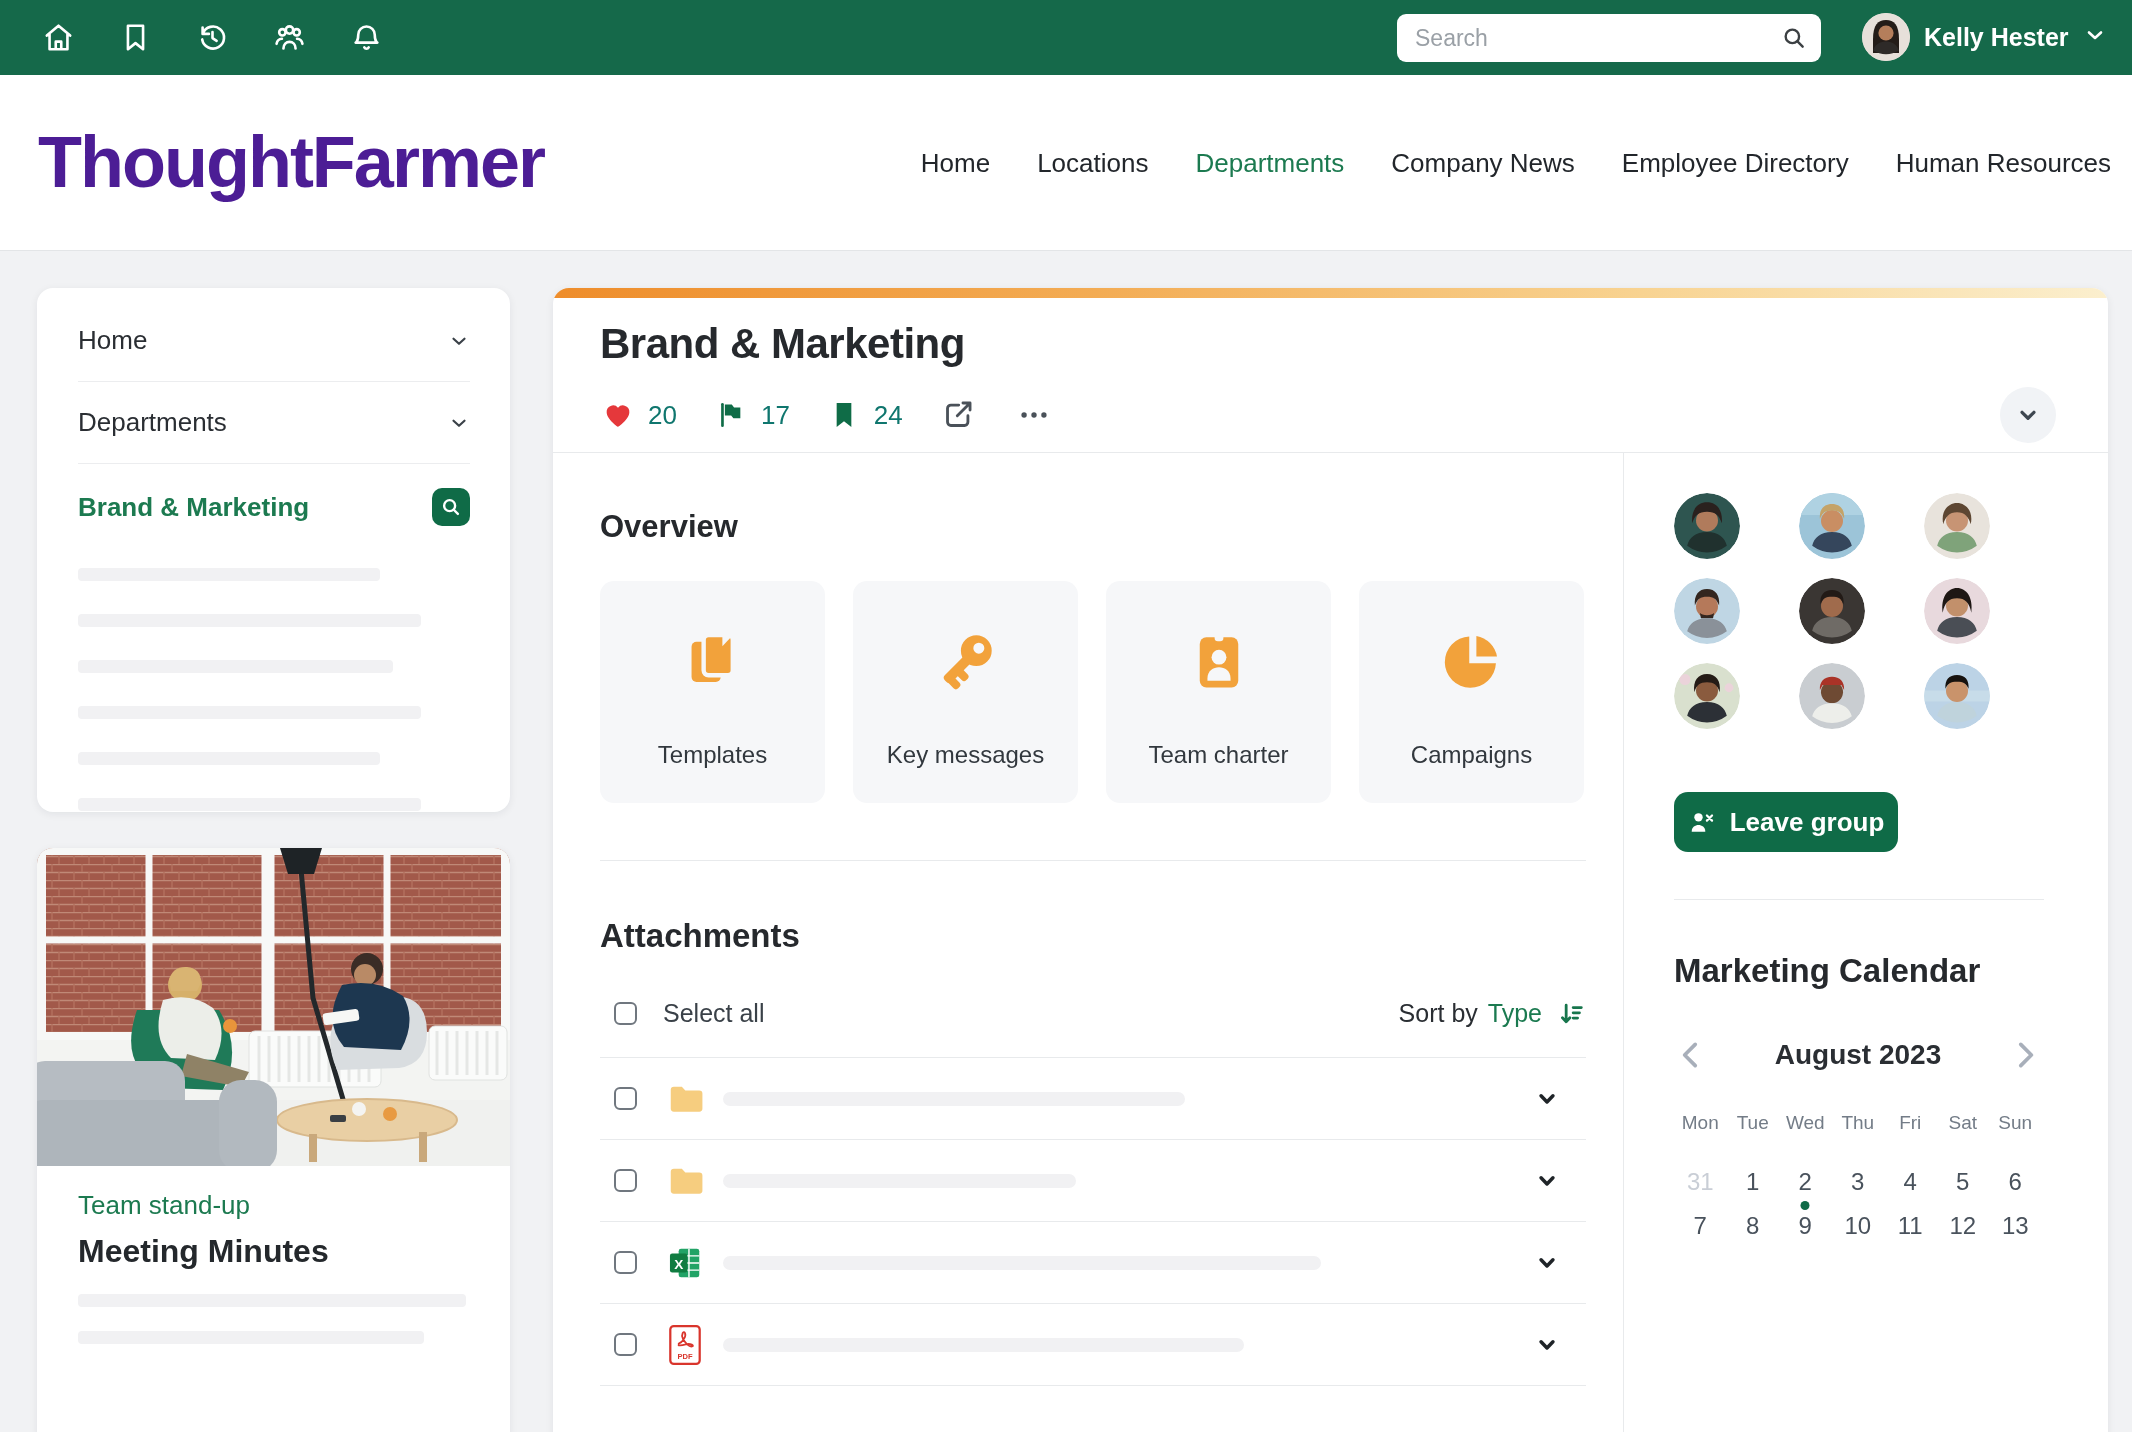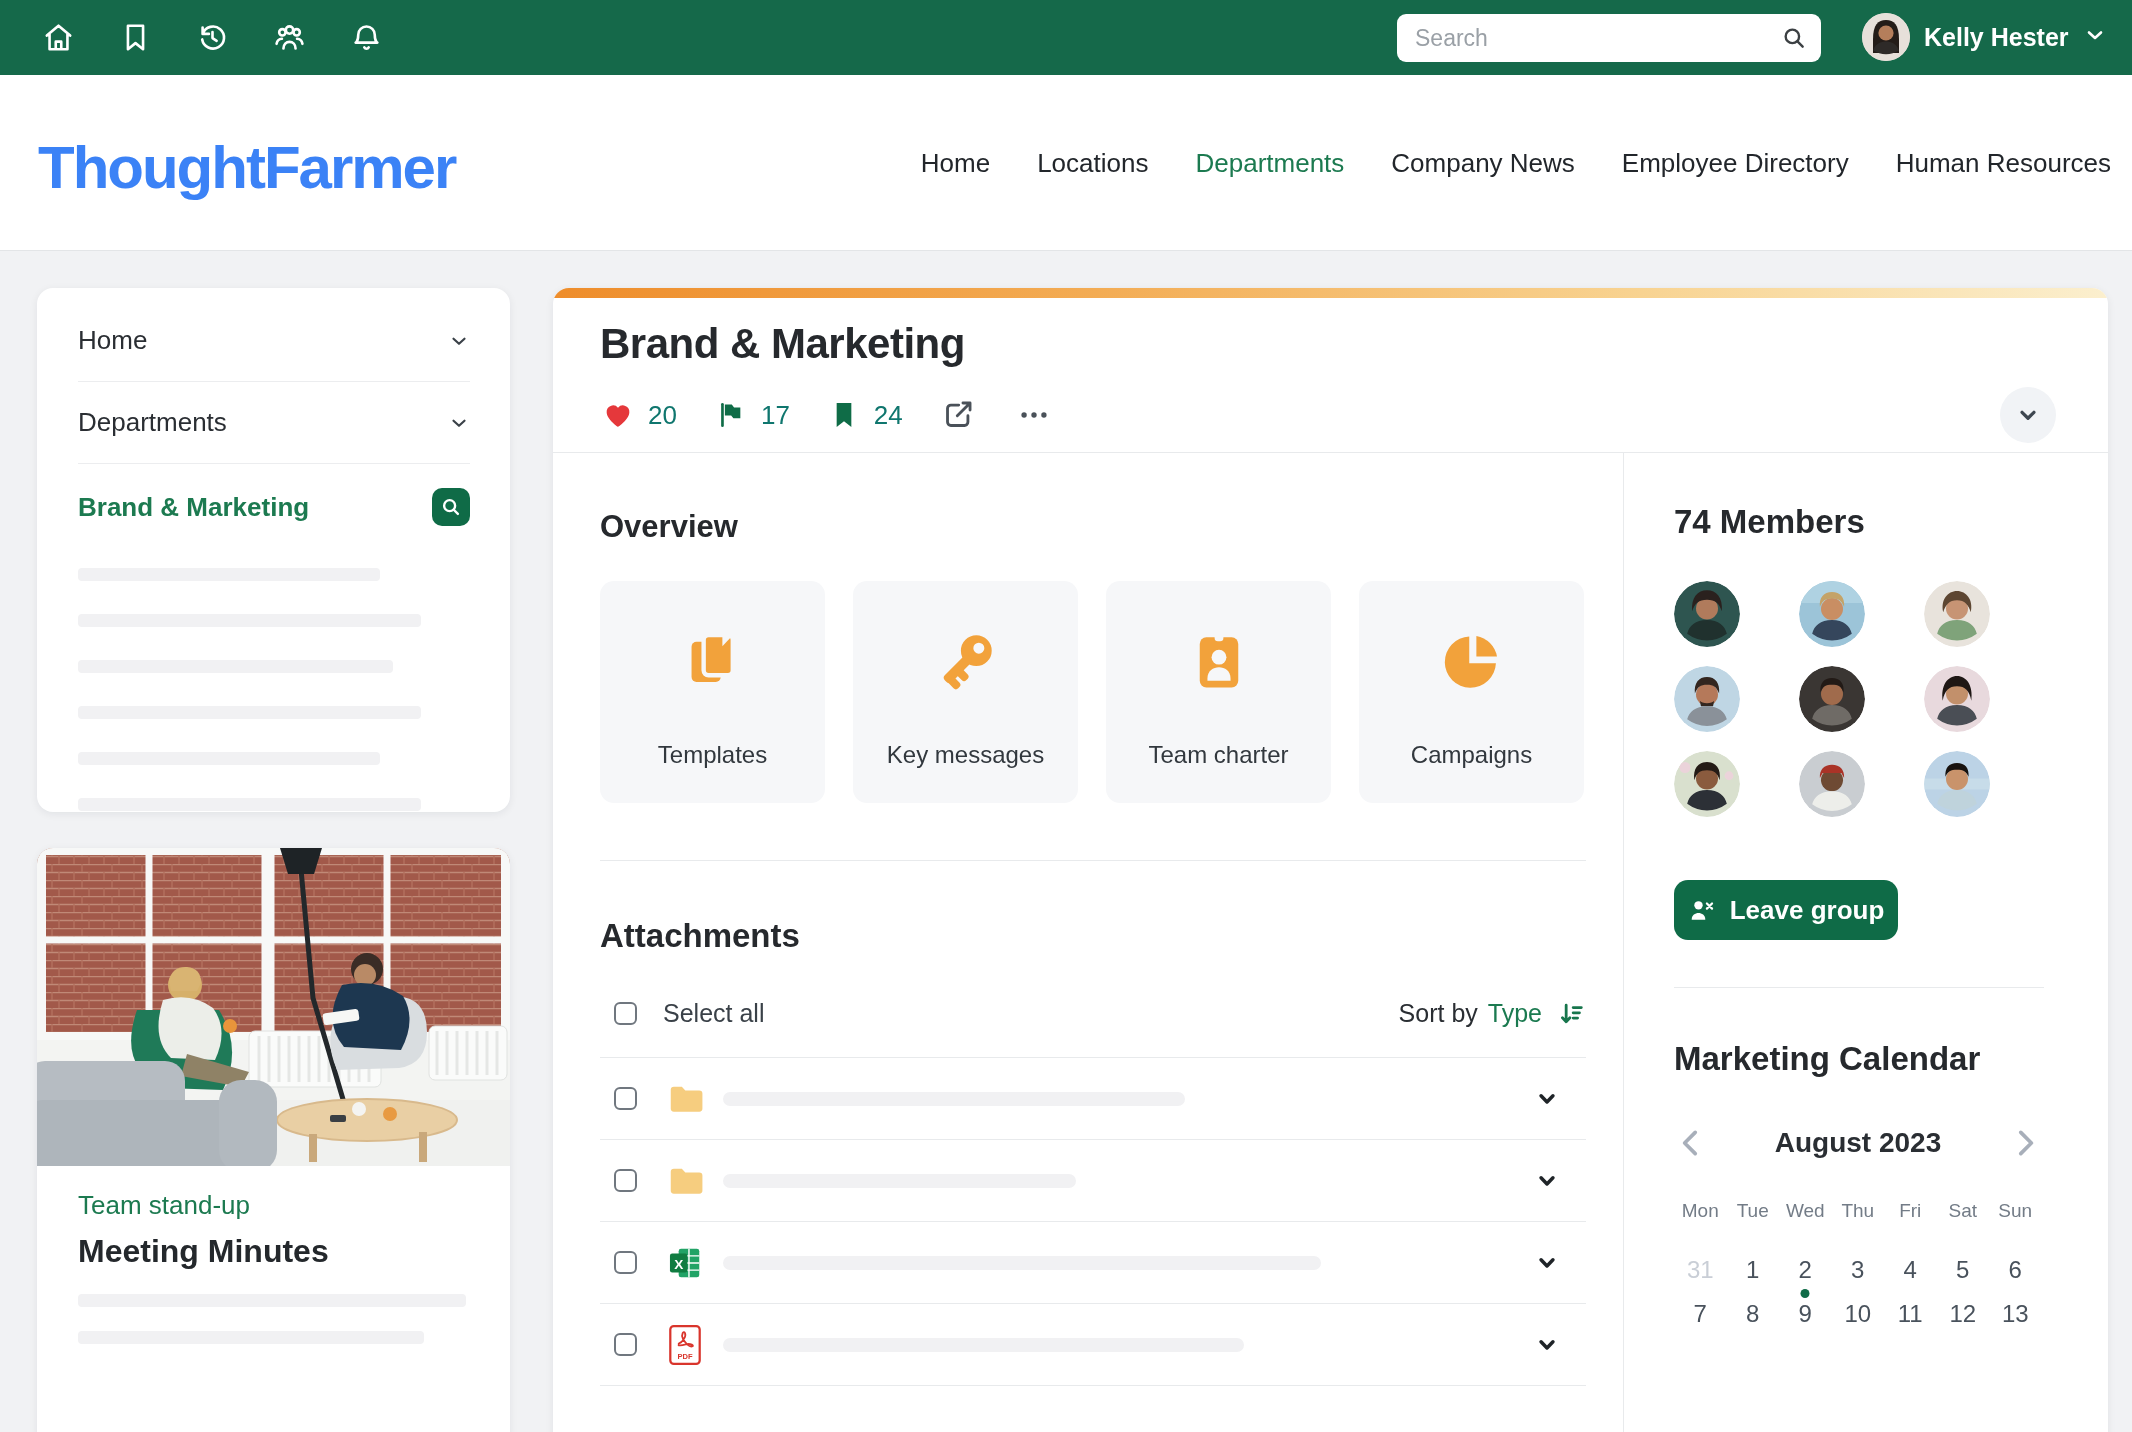--- a/index.html
+++ b/index.html
@@ -19,21 +19,21 @@
   .search-wrap input::placeholder { color:#9AA0A6; }
   .search-wrap svg { width:26px; height:26px; stroke:#3C4043; fill:none; stroke-width:2.2; stroke-linecap:round; }
   .user-wrap { position:absolute; left:1862px; top:13px; display:flex; align-items:center; gap:14px; cursor:pointer; }
   .user-avatar { width:48px; height:48px; border-radius:50%; overflow:hidden; background:#E7E0DA; flex:none; }
   .user-name { color:#fff; font-size:25px; font-weight:700; }
   .user-chevron svg { width:24px; height:24px; stroke:#fff; fill:none; stroke-width:2.6; stroke-linecap:round; stroke-linejoin:round; }
 
   
   .masthead { position:absolute; left:0; top:75px; width:2132px; height:176px; background:#fff;
               border-bottom:1px solid #E3E5E7; }
-  .logo { position:absolute; left:38px; top:58px; font-size:60px; font-weight:600; color:#3b82f6; letter-spacing:-2px; }
+  .logo { position:absolute; left:38px; top:46px; font-size:72px; font-weight:600; color:#4c1d95; letter-spacing:-2px; }
   .mainnav { position:absolute; right:21px; top:0; height:176px; display:flex; align-items:center; gap:47px; }
   .mainnav .nav-item { font-size:26px; font-weight:500; color:#22262B; cursor:pointer; }
   .mainnav .nav-item.active { color:#1C7A50; }
 
   
   .card { position:absolute; background:#fff; border-radius:16px; box-shadow:0 2px 8px rgba(20,30,40,.07); }
 
   
   .nav-card { left:37px; top:288px; width:473px; height:524px; padding:12px 40px 0 41px; }
   .nav-row { height:82px; display:flex; align-items:center; justify-content:space-between;
@@ -487,21 +487,20 @@
           <span class="chev">
               <svg viewBox="0 0 24 24">
                 <path d="M6.5 9 12 14.8 17.5 9"></path>
               </svg>
             </span>
         </div>
       </div>
     </section>
 
     <aside class="content-right">
-      <h2 class="sec-title members-title">74 Members</h2>
 
 
       <div class="avatar-grid">
         <span class="member-avatar"><svg viewBox="0 0 24 24" width="66" height="66">
               <circle cx="12" cy="12" r="12" fill="#2E5550"></circle>
               <circle cx="12" cy="10" r="4" fill="#B07B5C"></circle>
               <path d="M6.6 11c-.4-5 2-7.6 5.4-7.6S17.8 6 17.4 11c-1-3-2.4-4.2-5.4-4.2S7.6 8 6.6 11z" fill="#2A211E"></path>
               <path d="M12 14.2c-4.2 0-6.6 2.2-7.2 5a12 12 0 0 0 14.4 0c-.6-2.8-3-5-7.2-5z" fill="#20312E"></path>
             </svg></span>
         <span class="member-avatar"><svg viewBox="0 0 24 24" width="66" height="66">

